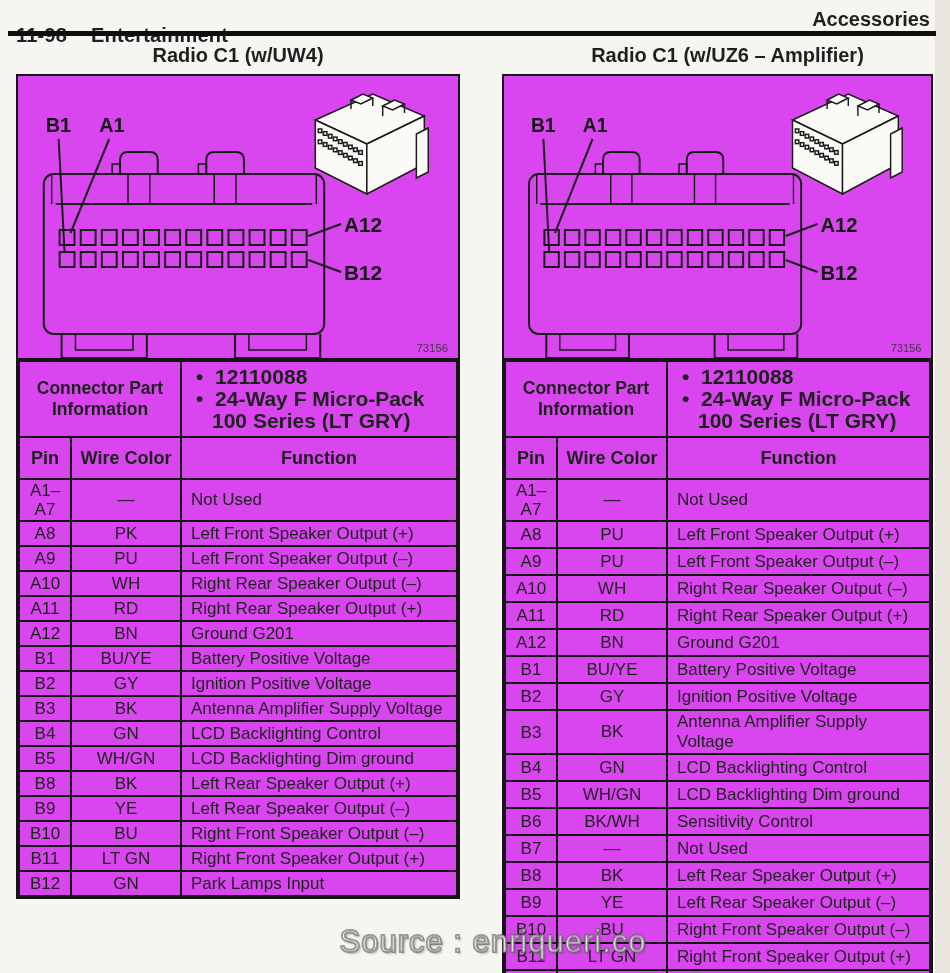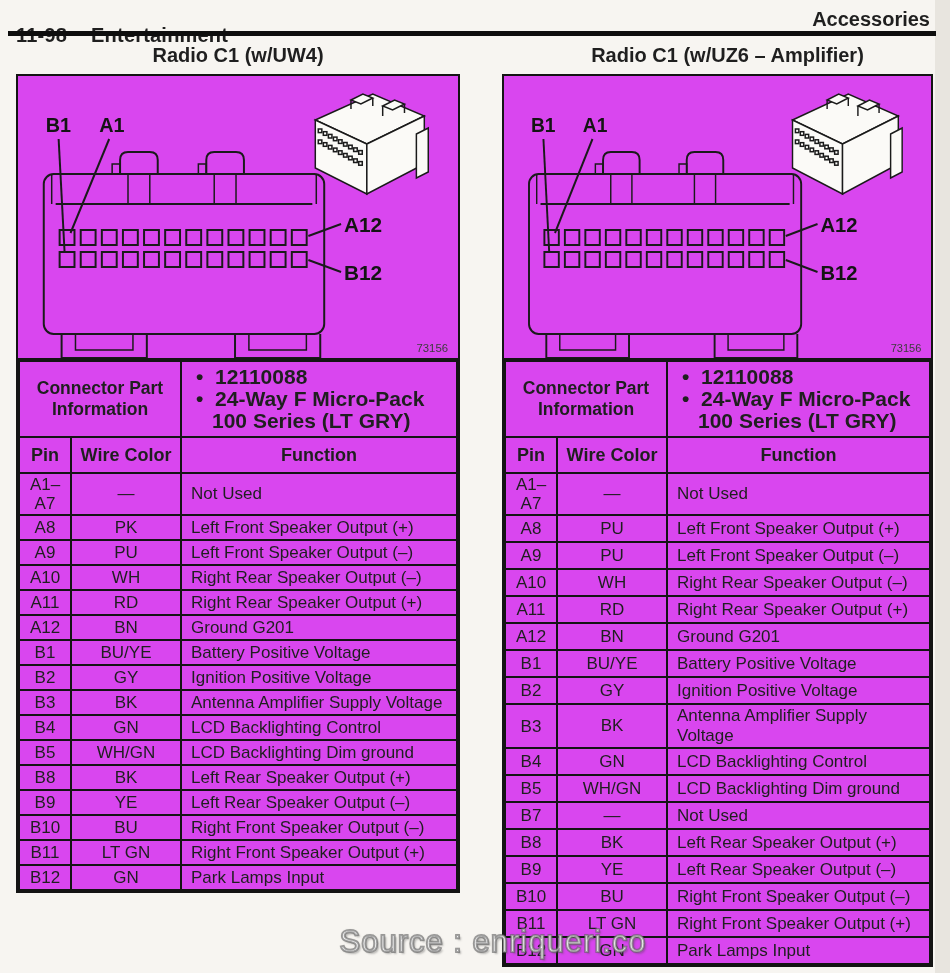--- a/index.html
+++ b/index.html
@@ -42,21 +42,21 @@
   .pi-label{font-weight:700;text-align:center;font-size:17.5px;line-height:21px;}
   .pi-items{font-weight:700;font-size:21px;line-height:22px;padding:4px 4px 4px 14px;}
   .bullet{padding-left:16px;text-indent:-16px;}
   .bullet::before{content:"\2022\00a0\00a0";}
   th{text-align:center;}
   td.pin{text-align:center;white-space:pre-line;line-height:19px;}
   td.wire{text-align:center;}
   td.fn{text-align:left;padding-left:9px;}
   .panel.left tr.data{height:25px;}
   .panel.right tr.data{height:27px;}
-  .panel tr.hdr-row{height:36px;}
+  .panel tr.hdr-row{height:42px;}
   .panel tr.pi-row{height:74px;}
   
   .watermark{
     position:absolute;top:924px;left:493px;transform:translateX(-50%);
     font-size:31px;font-weight:400;letter-spacing:1px;z-index:10;white-space:nowrap;
     color:rgba(255,255,255,.95);
     -webkit-text-stroke:2px rgba(100,100,100,.6);
     text-shadow:0 0 2px rgba(90,90,90,.45), 2px 2px 2px rgba(70,70,70,.35);
   }
 </style>
@@ -459,20 +459,25 @@
           <td class="wire">GN</td>
           <td class="fn">LCD Backlighting Control</td>
         </tr>
 
         <tr class="data">
           <td class="pin">B5</td>
           <td class="wire">WH/GN</td>
           <td class="fn">LCD Backlighting Dim ground</td>
         </tr>
 
+        <tr class="data">
+          <td class="pin">B6</td>
+          <td class="wire">BK/WH</td>
+          <td class="fn">Sensitivity Control</td>
+        </tr>
 
         <tr class="data">
           <td class="pin">B7</td>
           <td class="wire">—</td>
           <td class="fn">Not Used</td>
         </tr>
 
         <tr class="data">
           <td class="pin">B8</td>
           <td class="wire">BK</td>

